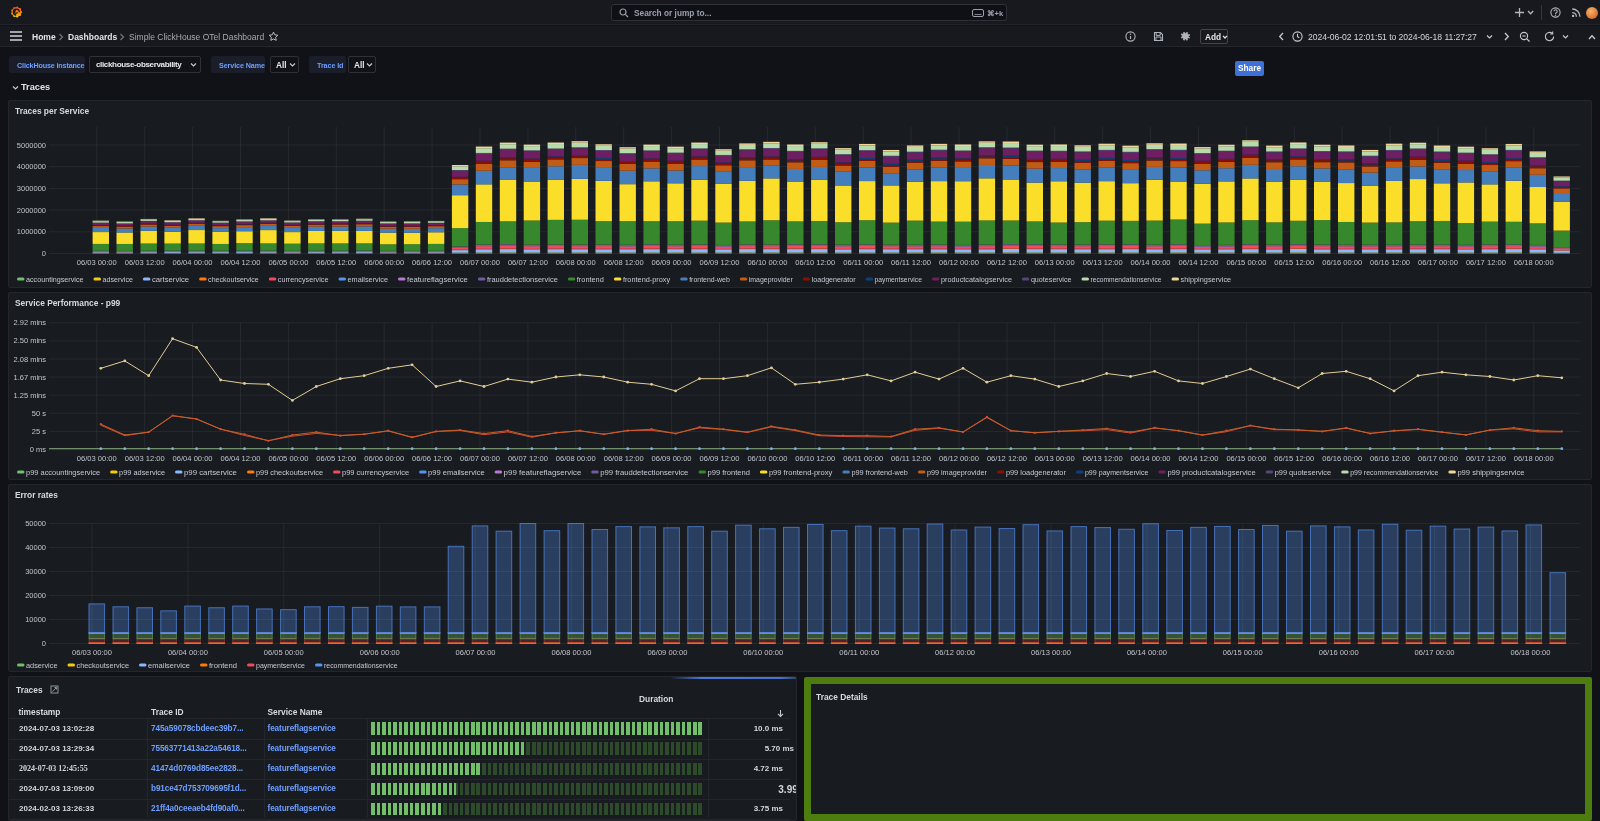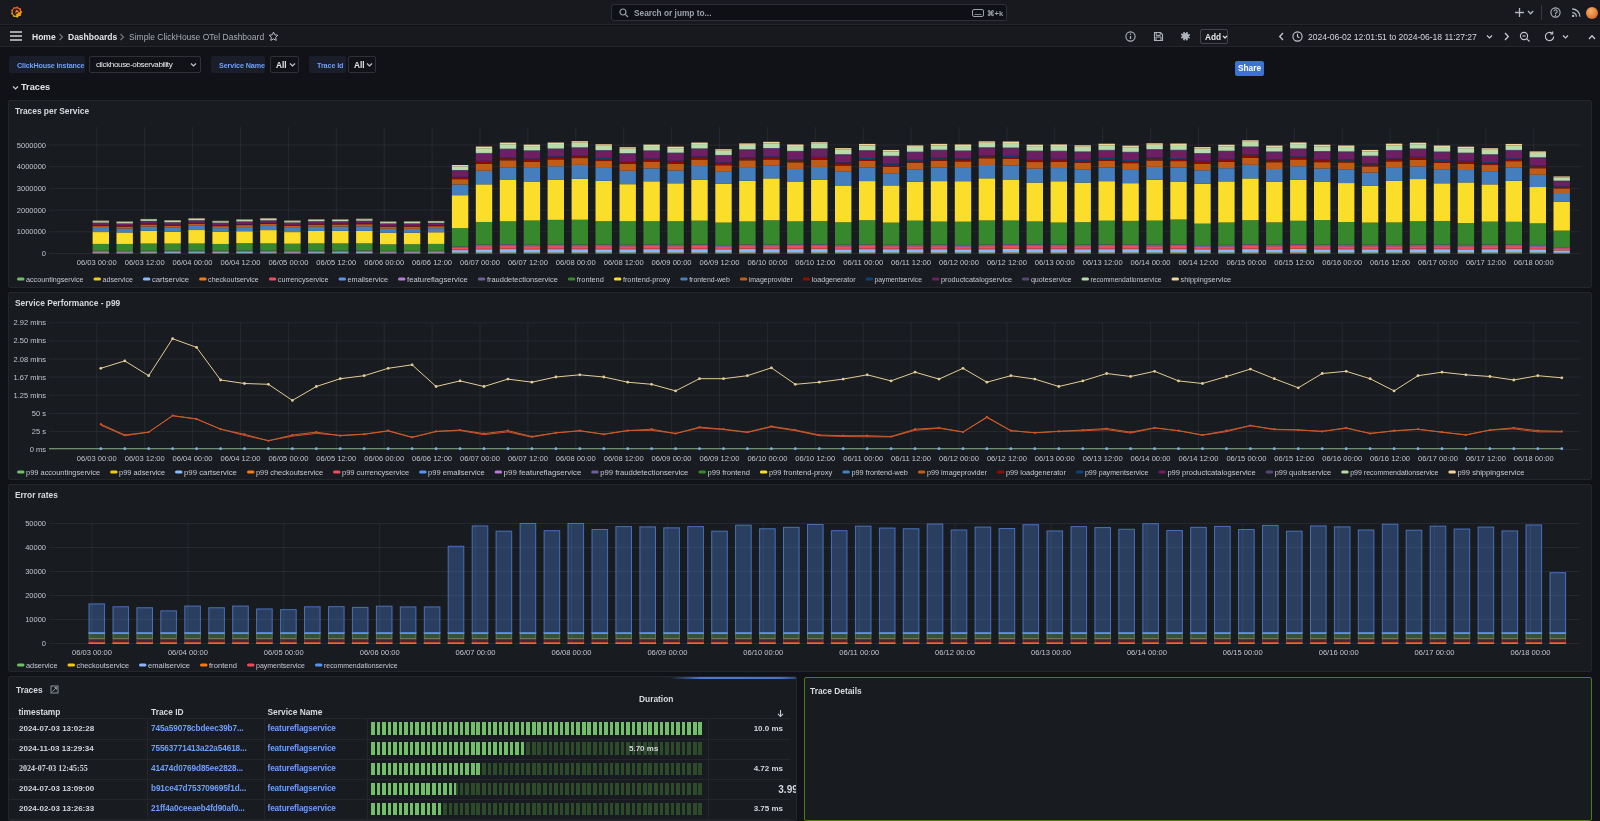--- a/index.html
+++ b/index.html
@@ -105,21 +105,21 @@
     </svg>
     <svg style="position:absolute;left:1562px;top:34px" width="7" height="6" viewBox="0 0 7 6">
       <path d="M1 1.5 l2.5 2.5 2.5-2.5" fill="none" stroke="#c8c9d4" stroke-width="1.2"></path>
     </svg>
     <svg style="position:absolute;left:1588px;top:34px" width="8" height="7" viewBox="0 0 8 7">
       <path d="M1 5 l3-3.2 L7 5" fill="none" stroke="#c8c9d4" stroke-width="1.3"></path>
     </svg>
 <div style="position:absolute;top:56px;height:17px;background:#1a1e2a;border-radius:2px;left:9px;width:76px;"></div>
     <div style="position:absolute;left:17px;top:60.5px;font-size:7.2px;font-weight:bold;letter-spacing:-0.15px;color:#6e9fff;">ClickHouse instance</div>
     <div style="position:absolute;top:56px;height:17px;background:#111217;border:1px solid #2e3137;border-radius:2px;box-sizing:border-box;left:89px;width:112px;"></div>
-    <div style="position:absolute;left:96px;top:60px;font-size:8.1px;font-weight:normal;letter-spacing:-0.38px;color:#e8e9ed;">clickhouse-observability</div>
+    <div style="position:absolute;left:96px;top:60px;font-size:8.1px;font-weight:bold;letter-spacing:-0.38px;color:#e8e9ed;">clickhouse-observability</div>
     <svg style="position:absolute;left:190px;top:62px" width="7" height="6" viewBox="0 0 7 6">
       <path d="M1 1.5 l2.5 2.5 2.5-2.5" fill="none" stroke="#c8c9d4" stroke-width="1.1"></path>
     </svg>
     <div style="position:absolute;top:56px;height:17px;background:#1a1e2a;border-radius:2px;left:211px;width:54px;"></div>
     <div style="position:absolute;left:219px;top:60.5px;font-size:7.2px;font-weight:bold;letter-spacing:-0.1px;color:#6e9fff;">Service Name</div>
     <div style="position:absolute;top:56px;height:17px;background:#111217;border:1px solid #2e3137;border-radius:2px;box-sizing:border-box;left:270px;width:29px;"></div>
     <div style="position:absolute;left:276px;top:60px;font-size:8.3px;font-weight:bold;color:#e3e4e8;">All</div>
     <svg style="position:absolute;left:289px;top:62px" width="7" height="6" viewBox="0 0 7 6">
       <path d="M1 1.5 l2.5 2.5 2.5-2.5" fill="none" stroke="#c8c9d4" stroke-width="1.1"></path>
     </svg>
@@ -2065,40 +2065,40 @@
       <div style="position:absolute;left:138px;top:41.4px;width:1px;height:100px;background:#23262b;"></div>
       <div style="position:absolute;left:254.5px;top:41.4px;width:1px;height:100px;background:#23262b;"></div>
       <div style="position:absolute;left:358px;top:41.4px;width:1px;height:100px;background:#23262b;"></div>
       <div style="position:absolute;left:699px;top:41.4px;width:1px;height:100px;background:#23262b;"></div>
       <div style="position:absolute;left:10px;top:46.6px;font-size:8px;font-weight:bold;color:#d5d6de;">2024-07-03 13:02:28</div>
       <div style="position:absolute;left:142px;top:46.6px;font-size:8.2px;font-weight:bold;letter-spacing:-0.1px;color:#6e9fff;">745a59078cbdeec39b7...</div>
       <div style="position:absolute;left:258.5px;top:46.6px;font-size:8.2px;font-weight:bold;letter-spacing:-0.1px;color:#6e9fff;">featureflagservice</div>
       <div style="position:absolute;left:362px;top:45.3px;width:332.5px;height:12.4px;background:repeating-linear-gradient(90deg,#2d4a2b 0px,#2d4a2b 3.6px,rgba(0,0,0,0) 3.6px,rgba(0,0,0,0) 5.55px);"></div>
       <div style="position:absolute;left:362px;top:45.3px;width:332.5px;height:12.4px;background:repeating-linear-gradient(90deg,#73BF69 0px,#73BF69 3.6px,rgba(0,0,0,0) 3.6px,rgba(0,0,0,0) 5.55px);"></div>
       <div style="position:absolute;left:640px;top:46.6px;width:134px;text-align:right;font-size:8px;font-weight:bold;color:#d5d6de;padding-left:11px;">10.0 ms</div>
-      <div style="position:absolute;left:10px;top:66.7px;font-size:8px;font-weight:bold;color:#d5d6de;">2024-11-03 13:29:34</div>
+      <div style="position:absolute;left:10px;top:66.7px;font-size:8px;font-weight:bold;color:#d5d6de;">2024-07-03 13:29:34</div>
       <div style="position:absolute;left:142px;top:66.7px;font-size:8.2px;font-weight:bold;letter-spacing:-0.1px;color:#6e9fff;">75563771413a22a54618...</div>
       <div style="position:absolute;left:258.5px;top:66.7px;font-size:8.2px;font-weight:bold;letter-spacing:-0.1px;color:#6e9fff;">featureflagservice</div>
       <div style="position:absolute;left:362px;top:65.4px;width:332.5px;height:12.4px;background:repeating-linear-gradient(90deg,#2d4a2b 0px,#2d4a2b 3.6px,rgba(0,0,0,0) 3.6px,rgba(0,0,0,0) 5.55px);"></div>
       <div style="position:absolute;left:362px;top:65.4px;width:152.6px;height:12.4px;background:repeating-linear-gradient(90deg,#73BF69 0px,#73BF69 3.6px,rgba(0,0,0,0) 3.6px,rgba(0,0,0,0) 5.55px);"></div>
-      <div style="position:absolute;left:620px;top:66.7px;width:134px;font-size:8px;font-weight:bold;color:#d5d6de;">5.70 ms</div>
+      <div style="position:absolute;left:651px;top:66.7px;width:134px;text-align:right;font-size:8px;font-weight:bold;color:#d5d6de;">5.70 ms</div>
       <div style="position:absolute;left:10px;top:86.8px;font-size:8px;font-weight:bold;color:#d5d6de;font-family:Liberation Serif, serif;">2024-07-03 12:45:55</div>
       <div style="position:absolute;left:142px;top:86.8px;font-size:8.2px;font-weight:bold;letter-spacing:-0.1px;color:#6e9fff;">41474d0769d85ee2828...</div>
       <div style="position:absolute;left:258.5px;top:86.8px;font-size:8.2px;font-weight:bold;letter-spacing:-0.1px;color:#6e9fff;">featureflagservice</div>
       <div style="position:absolute;left:362px;top:85.5px;width:332.5px;height:12.4px;background:repeating-linear-gradient(90deg,#2d4a2b 0px,#2d4a2b 3.6px,rgba(0,0,0,0) 3.6px,rgba(0,0,0,0) 5.55px);"></div>
       <div style="position:absolute;left:362px;top:85.5px;width:111.1px;height:12.4px;background:repeating-linear-gradient(90deg,#73BF69 0px,#73BF69 3.6px,rgba(0,0,0,0) 3.6px,rgba(0,0,0,0) 5.55px);"></div>
       <div style="position:absolute;left:640px;top:86.8px;width:134px;text-align:right;font-size:8px;font-weight:bold;color:#d5d6de;">4.72 ms</div>
       <div style="position:absolute;left:10px;top:106.9px;font-size:8px;font-weight:bold;color:#d5d6de;">2024-07-03 13:09:00</div>
       <div style="position:absolute;left:142px;top:106.9px;font-size:8.2px;font-weight:bold;letter-spacing:-0.1px;color:#6e9fff;">b91ce47d753709695f1d...</div>
       <div style="position:absolute;left:258.5px;top:106.9px;font-size:8.2px;font-weight:bold;letter-spacing:-0.1px;color:#6e9fff;">featureflagservice</div>
       <div style="position:absolute;left:362px;top:105.6px;width:332.5px;height:12.4px;background:repeating-linear-gradient(90deg,#2d4a2b 0px,#2d4a2b 3.6px,rgba(0,0,0,0) 3.6px,rgba(0,0,0,0) 5.55px);"></div>
       <div style="position:absolute;left:362px;top:105.6px;width:84.5px;height:12.4px;background:repeating-linear-gradient(90deg,#73BF69 0px,#73BF69 3.6px,rgba(0,0,0,0) 3.6px,rgba(0,0,0,0) 5.55px);"></div>
       <div style="position:absolute;left:672px;top:106.9px;width:134px;text-align:right;font-size:10px;font-weight:bold;color:#d5d6de;">3.99 ms</div>
       <div style="position:absolute;left:10px;top:127.0px;font-size:8px;font-weight:bold;color:#d5d6de;">2024-02-03 13:26:33</div>
       <div style="position:absolute;left:142px;top:127.0px;font-size:8.2px;font-weight:bold;letter-spacing:-0.1px;color:#6e9fff;">21ff4a0ceeaeb4fd90af0...</div>
       <div style="position:absolute;left:258.5px;top:127.0px;font-size:8.2px;font-weight:bold;letter-spacing:-0.1px;color:#6e9fff;">featureflagservice</div>
       <div style="position:absolute;left:362px;top:125.7px;width:332.5px;height:12.4px;background:repeating-linear-gradient(90deg,#2d4a2b 0px,#2d4a2b 3.6px,rgba(0,0,0,0) 3.6px,rgba(0,0,0,0) 5.55px);"></div>
       <div style="position:absolute;left:362px;top:125.7px;width:71.2px;height:12.4px;background:repeating-linear-gradient(90deg,#73BF69 0px,#73BF69 3.6px,rgba(0,0,0,0) 3.6px,rgba(0,0,0,0) 5.55px);"></div>
       <div style="position:absolute;left:640px;top:127.0px;width:134px;text-align:right;font-size:8px;font-weight:bold;color:#d5d6de;">3.75 ms</div>
     </div>
-<div style="position:absolute;left:804px;top:677px;width:788px;height:144px;background:#181b20;border:1px solid #4d7c0f;border-radius:2px;opacity:0.999;">
+<div style="position:absolute;left:804px;top:677px;width:788px;height:144px;background:#181b20;border:7px solid #4d7c0f;border-radius:2px;opacity:0.999;">
       <div style="position:absolute;left:5px;top:8px;font-size:8.4px;font-weight:bold;color:#d8d9df;">Trace Details</div>
     </div>
 </div>
 </body></html>

